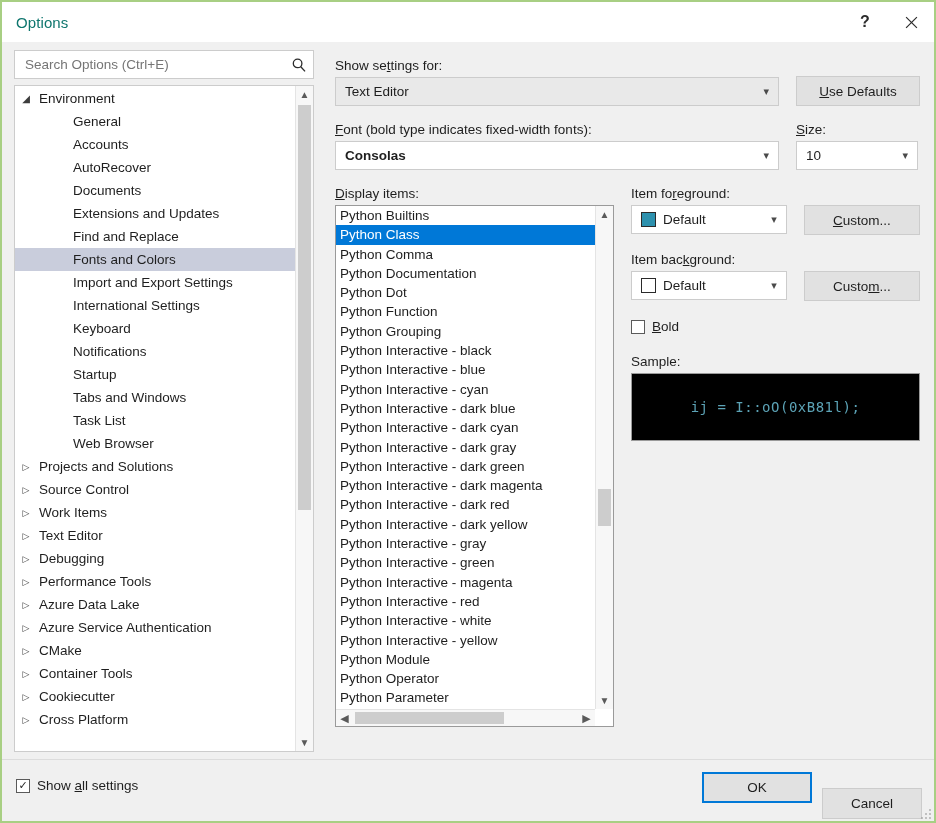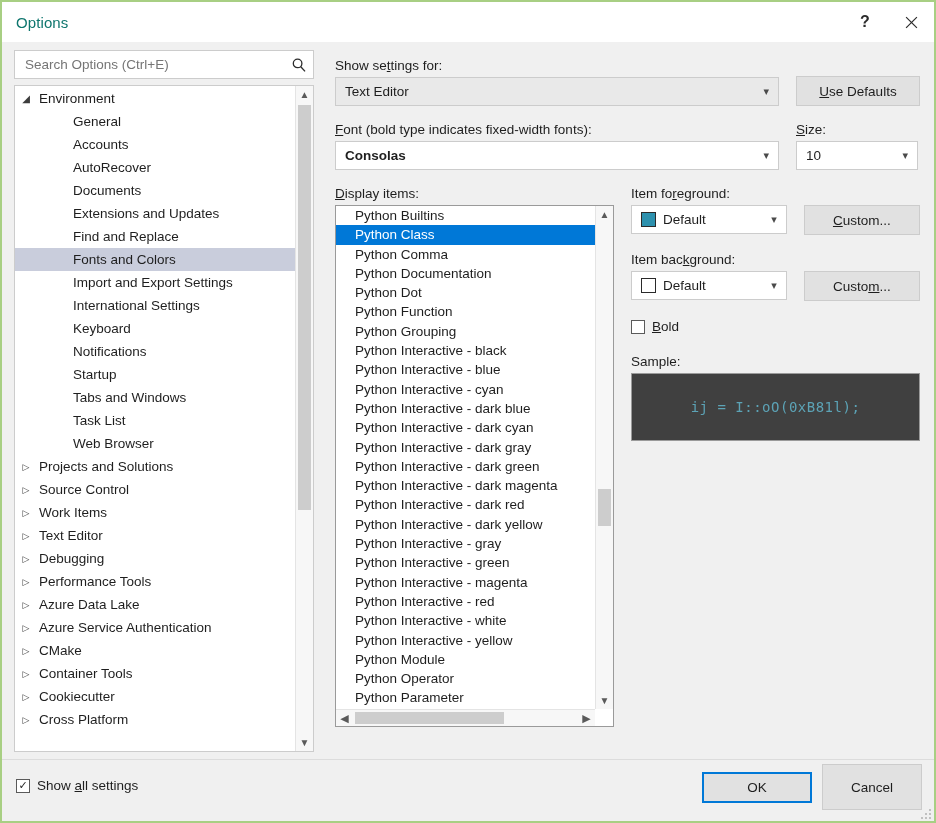--- a/index.html
+++ b/index.html
@@ -193,21 +193,21 @@
   #list-items {
     position: absolute;
     left: 0; top: 0; right: 18px; bottom: 17px;
     overflow: hidden;
   }
   .list-row {
     height: 19.3px;
     line-height: 19.3px;
     font-size: 13.5px;
     color: #1e1e1e;
-    padding-left: 19px;
+    padding-left: 4px;
     white-space: nowrap;
     cursor: default;
   }
   .list-row.selected { background: #0078d7; color: #ffffff; }
 
   .hscroll {
     position: absolute;
     left: 0; right: 18px; bottom: 0; height: 17px;
     background: #f7f7f7;
     border-top: 1px solid #e4e4e4;
@@ -250,21 +250,21 @@
     margin-right: 7px;
     flex: 0 0 auto;
     display: flex; align-items: center; justify-content: center;
     color: #1e1e1e; font-size: 11px; line-height: 1;
   }
 
   #sample-label { margin-top: 20px; }
   #sample-box {
     height: 68px;
     border: 1px solid #9a9a9a;
-    background: #404040;
+    background: #000000;
     display: flex; align-items: center; justify-content: center;
   }
   #sample-text {
     font-family: "DejaVu Sans Mono", "Liberation Mono", monospace;
     font-size: 14px;
     letter-spacing: .5px;
   }
 
   
   #footer {
@@ -281,22 +281,22 @@
     font-size: 13.5px; color: #1e1e1e;
     cursor: default;
   }
   #ok-btn {
     position: absolute; right: 122px; top: 12px;
     width: 110px; height: 31px;
     border: 2px solid #0078d7;
     background: #e1e1e1;
   }
   #cancel-btn {
-    position: absolute; right: 12px; top: 4px;
-    width: 100px; height: 46px;
+    position: absolute; right: 12px; top: 28px;
+    width: 100px; height: 31px;
   }
   #resize-grip {
     position: absolute; right: 3px; bottom: 2px;
     width: 12px; height: 12px;
     opacity: .55;
   }
   .grip-dot { position: absolute; width: 2px; height: 2px; background: #9a9a9a; }
 </style>
 </head>
 <body>

